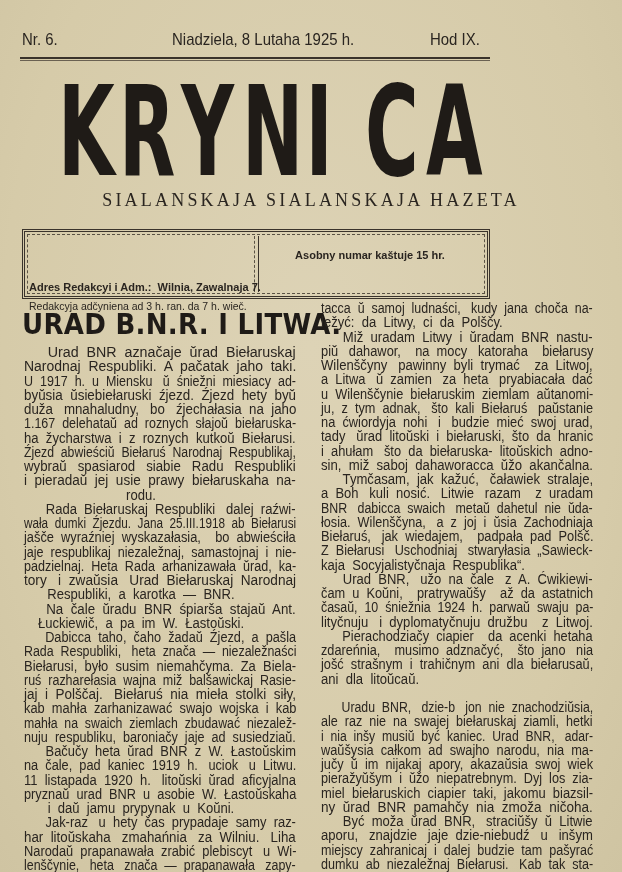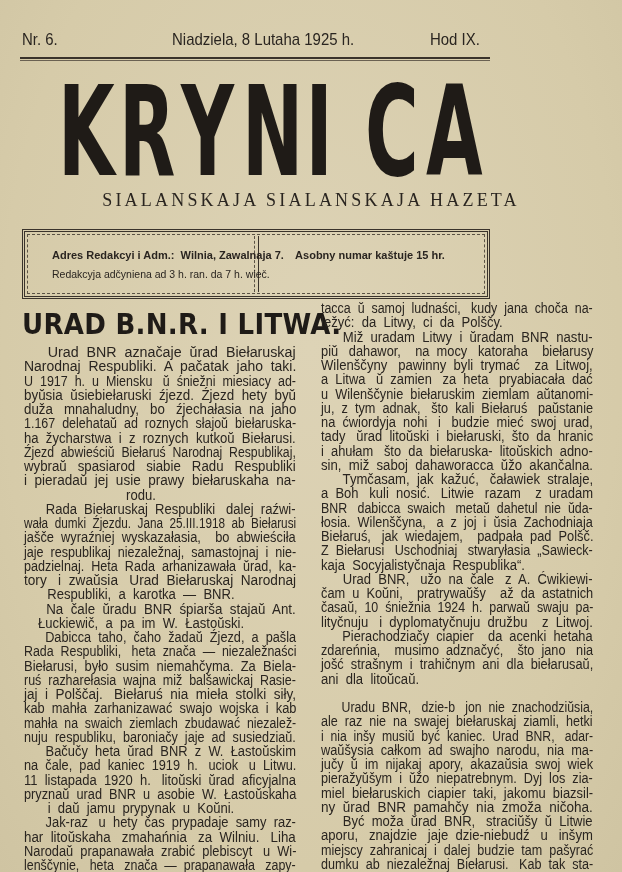--- a/index.html
+++ b/index.html
@@ -15,21 +15,21 @@
   .masthead{position:absolute;left:48px;top:72px;width:420px;height:110px;display:flex;justify-content:space-between;align-items:flex-end;}
   .masthead span{font-family:"DejaVu Sans",sans-serif;font-weight:bold;font-size:118px;line-height:100px;
     color:#1f1b17;transform:scaleX(0.62) scaleY(1.05);display:inline-block;width:52px;text-align:center;letter-spacing:0;}
   .subtitle{position:absolute;left:0;width:622px;top:190px;text-align:center;
     font-family:"Liberation Serif",serif;font-size:18px;letter-spacing:3.2px;color:#2a2520;}
   .infobox{position:absolute;left:22px;top:229px;width:468px;height:70px;
     border:3px double #3a332b;box-sizing:border-box;}
   .infobox:before{content:"";position:absolute;inset:2px;border:1px dashed #5a5244;}
   .infobox .divider{position:absolute;left:229px;top:4px;bottom:4px;width:3px;border-left:1px dashed #5a5244;border-right:1px solid #3a332b;}
   .info-l,.info-r{position:absolute;top:14px;font-size:11px;line-height:19px;white-space:nowrap;}
-  .info-l{left:27px;width:220px;}
+  .info-l{left:4px;width:220px;margin-top:32px;}
   .info-r{left:235px;width:220px;text-align:center;}
   .b{font-weight:bold;}
   .headline{position:absolute;left:22px;top:308px;font-family:"DejaVu Sans",sans-serif;font-weight:bold;
     font-size:28px;color:#1f1b17;transform:scaleX(0.93);transform-origin:left top;white-space:nowrap;letter-spacing:0.3px;}
   .col{position:absolute;font-family:"Liberation Sans Narrow","Liberation Sans",sans-serif;
     font-size:15.2px;line-height:14.25px;color:#2a2520;}
   .ln{display:block;white-space:nowrap;transform-origin:left top;height:14.25px;}
   .col-left{left:24px;top:345px;width:272px;text-align:center;}
   .col-right{left:321px;top:301px;width:272px;}
 </style>

